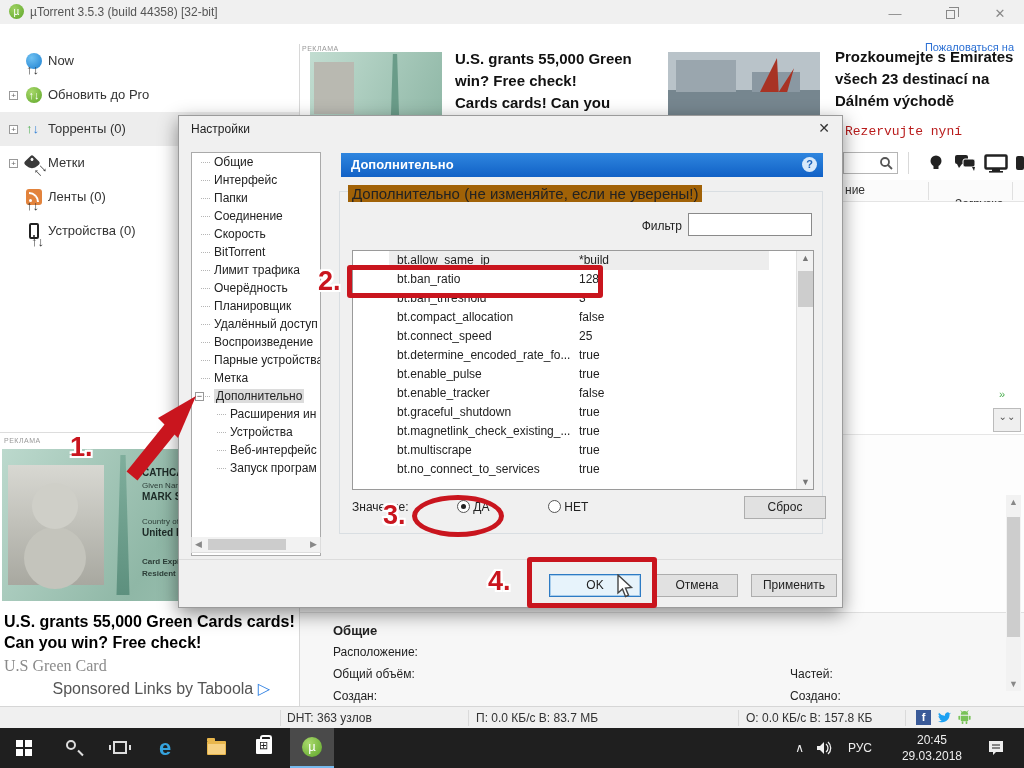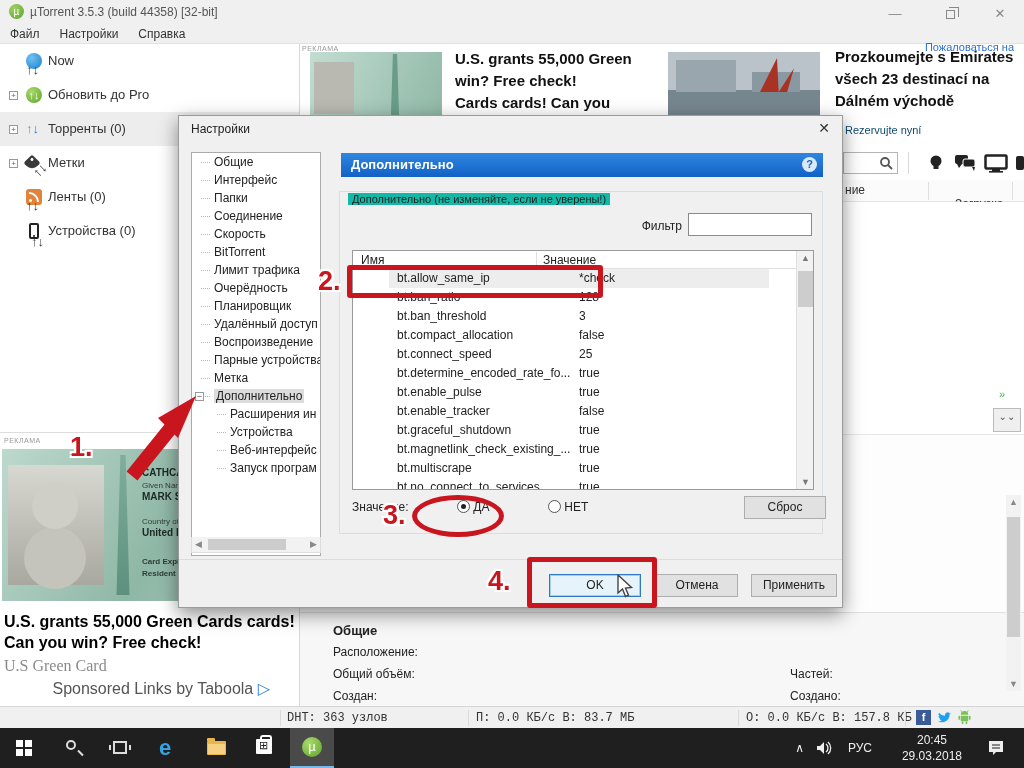--- a/index.html
+++ b/index.html
@@ -53,21 +53,21 @@
   #report-link{left:0px;top:41px;width:1014px;text-align:right;font-size:11px;color:#2a6fd4;border-bottom:0;}
   .ad-line{font-size:15px;font-weight:bold;color:#111;line-height:22px;}
   #ad1-img{left:310px;top:52px;width:132px;height:70px;background:linear-gradient(115deg,#c2ddd1,#8fb7a6);overflow:hidden;}
   #ad1-img::before{content:"";position:absolute;left:4px;top:10px;width:40px;height:52px;background:#b9b9b1;}
   #ad1-img::after{content:"";position:absolute;left:78px;top:2px;width:14px;height:66px;background:#6a9c89;clip-path:polygon(35% 0,65% 0,80% 100%,20% 100%);}
   #ad1-text{left:455px;top:48px;width:180px;}
   #ad2-img{left:668px;top:52px;width:152px;height:70px;background:linear-gradient(#b9c3c9 55%,#76868f 55%);overflow:hidden;}
   #ad2-img::before{content:"";position:absolute;left:8px;top:8px;width:60px;height:32px;background:#9aa6ae;box-shadow:70px 6px 0 -6px #8a98a2;}
   #ad2-img::after{content:"";position:absolute;left:92px;top:6px;width:34px;height:34px;background:#a83324;clip-path:polygon(0 100%,50% 0,55% 100%,100% 30%,80% 100%);}
   #ad2-text{left:835px;top:46px;width:190px;}
-  #ad2-cta{left:845px;top:124px;font-size:11px;color:#0c4a6e;}
+  #ad2-cta{left:845px;top:124px;font-size:13px;color:#b91c1c;font-family:Liberation Mono, monospace;}
 
   
   #searchbox{left:843px;top:152px;width:55px;height:22px;border:1px solid #b5b5b5;background:#fff;}
   #toolsep{left:908px;top:152px;width:1px;height:22px;background:#d9d9d9;}
   .tico{top:154px;}
   #listheader{left:300px;top:180px;width:724px;height:22px;background:#fbfbfb;border-bottom:1px solid #e4e4e4;font-size:12px;color:#333;}
   .colsep{position:absolute;top:2px;width:1px;height:18px;background:#e0e0e0;}
   #listbody{left:300px;top:202px;width:724px;height:200px;background:#fff;}
   #hs-arrow{left:999px;top:388px;font-size:11px;color:#4caf50;}
   #dd-btn{left:993px;top:408px;width:28px;height:24px;border:1px solid #bbb;background:#efefef;text-align:center;color:#555;font-size:10px;line-height:10px;padding-top:3px;}
@@ -76,21 +76,21 @@
   #det-header{position:absolute;left:33px;top:10px;font-weight:bold;font-size:13px;}
   .det-l{position:absolute;left:33px;} .det-r{position:absolute;left:490px;}
   #vscroll{left:1006px;top:495px;width:15px;height:196px;background:#f2f2f2;}
   #vscroll .thumb{position:absolute;left:1px;top:22px;width:13px;height:120px;background:#cdcdcd;}
   #vscroll .up,#vscroll .dn{position:absolute;left:0;width:15px;text-align:center;font-size:9px;color:#888;}
   #vscroll .up{top:2px;} #vscroll .dn{bottom:2px;}
 
   
   #statusbar{left:0;top:706px;width:1024px;height:22px;background:#f0f0f0;border-top:1px solid #d6d6d6;font-size:12px;color:#333;}
   .st-sep{position:absolute;top:3px;width:1px;height:16px;background:#dadada;}
-  .st-txt{position:absolute;top:4px;font-family:Liberation Mono, monospace;}
+  .st-txt{position:absolute;top:4px;}
   .soc{position:absolute;top:3px;width:15px;height:15px;}
   #soc-fb{background:#3a5a98;color:#fff;font-size:11px;text-align:center;line-height:15px;font-weight:bold;}
 
   
   #taskbar{left:0;top:728px;width:1024px;height:40px;background:#1f1f1f;}
   .tbico{position:absolute;top:0;width:44px;height:40px;}
   #tb-utorrent{background:#4a4a4a;border-bottom:2px solid #76b9ed;}
   #tb-utorrent .ball{position:absolute;left:12px;top:9px;width:20px;height:20px;border-radius:50%;background:radial-gradient(circle at 35% 30%,#a9d96c,#5ea629);color:#fff;text-align:center;line-height:20px;font-size:13px;}
   .win-grid{position:absolute;left:14px;top:12px;width:16px;height:16px;display:grid;grid-template-columns:7px 7px;grid-template-rows:7px 7px;gap:2px;}
   .win-grid b{background:#fff;}
@@ -121,21 +121,21 @@
   .trow-tree.child::before{left:25px;}
   .trow-tree .ebox{display:none;position:absolute;left:3px;top:5px;width:9px;height:9px;border:1px solid #999;background:#fff;font-size:9px;line-height:7px;text-align:center;color:#444;}
   .trow-tree.hasbox .ebox{display:block;}
   .trow-tree.sel .lbl{background:#dcdcdc;padding:0 2px;}
   #tree-hscroll{position:absolute;left:12px;top:421px;width:130px;height:16px;background:#f2f2f2;border:1px solid #ddd;border-top:none;}
   #tree-hscroll .th{position:absolute;left:16px;top:2px;width:78px;height:11px;background:#ccc;}
   #tree-hscroll .a{position:absolute;top:2px;font-size:9px;color:#888;}
   #dlg-header{position:absolute;left:162px;top:37px;width:482px;height:24px;background:linear-gradient(#2f86df,#1161c6);color:#fff;font-weight:bold;font-size:13px;line-height:24px;padding-left:10px;}
   #dlg-help{position:absolute;right:6px;top:4px;width:15px;height:15px;border-radius:50%;background:#d8e9fa;color:#1d62b8;font-size:11px;text-align:center;line-height:15px;font-weight:bold;}
   #groupbox{position:absolute;left:160px;top:75px;width:484px;height:343px;border:1px solid #d9dee2;}
-  #group-label{position:absolute;left:8px;top:-7px;background:#14b8a6;padding:0 4px;font-size:11px;color:#222;margin-top:8px;}
+  #group-label{position:absolute;left:8px;top:-7px;background:#a16207;padding:0 4px;font-size:15px;color:#222;}
   #filter-label{position:absolute;right:140px;top:27px;font-size:12px;color:#222;}
   #filter-input{position:absolute;right:10px;top:21px;width:124px;height:23px;border:1px solid #8a8a8a;background:#fff;}
   #table{position:absolute;left:12px;top:58px;width:462px;height:240px;border:1px solid #9a9a9a;background:#fff;overflow:hidden;font-size:12px;color:#222;}
   #thead{position:relative;height:18px;line-height:18px;border-bottom:1px solid #e0e0e0;}
   #thead .c1{position:absolute;left:8px;} #thead .c2{position:absolute;left:190px;}
   #thead .csep{position:absolute;left:183px;top:1px;width:1px;height:16px;background:#e0e0e0;}
   .trow{position:relative;height:19px;line-height:19px;margin-left:36px;}
   .trow .n{position:absolute;left:8px;} .trow .v{position:absolute;left:190px;}
   .trow.sel{background:#ededed;width:380px;}
   #tscroll{position:absolute;right:0;top:0;width:17px;height:238px;background:#f2f2f2;border-left:1px solid #e0e0e0;}
@@ -166,23 +166,20 @@
 <div id="stage">
 
   <div class="abs" id="titlebar">
     <div class="abs" id="title-ico">µ</div>
     <div class="abs" id="title-text">µTorrent 3.5.3  (build 44358) [32-bit]</div>
     <div class="abs winbtn" id="btn-min">—</div>
     <div class="abs winbtn" id="btn-max"><i></i></div>
     <div class="abs winbtn" id="btn-close">✕</div>
   </div>
 
-  <div class="abs" id="menubar">
-    
-  <span class="menu-item">Файл</span><span class="menu-item">Настройки</span><span class="menu-item">Справка</span></div>
 
   <div class="abs" id="sidebar">
 
       <div class="srow ic-now">
         
         <span class="sic"><b>↑</b><i>↓</i></span>
         <span>Now</span>
       </div>
 
       <div class="srow ic-pro hasexp">
@@ -490,30 +487,25 @@
       <span>Дополнительно</span>
       <span id="dlg-help">?</span>
     </div>
 
     <div id="groupbox">
       <div id="group-label">Дополнительно (не изменяйте, если не уверены!)</div>
       <div id="filter-label">Фильтр</div>
       <div id="filter-input"></div>
 
       <div id="table">
-        <div id="thead">
-          <span class="c1">Имя</span>
-          <span class="csep"></span>
-          <span class="c2">Значение</span>
-        </div>
         <div id="tbody">
 
             <div class="trow sel">
               <span class="n">bt.allow_same_ip</span>
-              <span class="v">*check</span>
+              <span class="v">*build</span>
             </div>
 
             <div class="trow">
               <span class="n">bt.ban_ratio</span>
               <span class="v">128</span>
             </div>
 
             <div class="trow">
               <span class="n">bt.ban_threshold</span>
               <span class="v">3</span>

